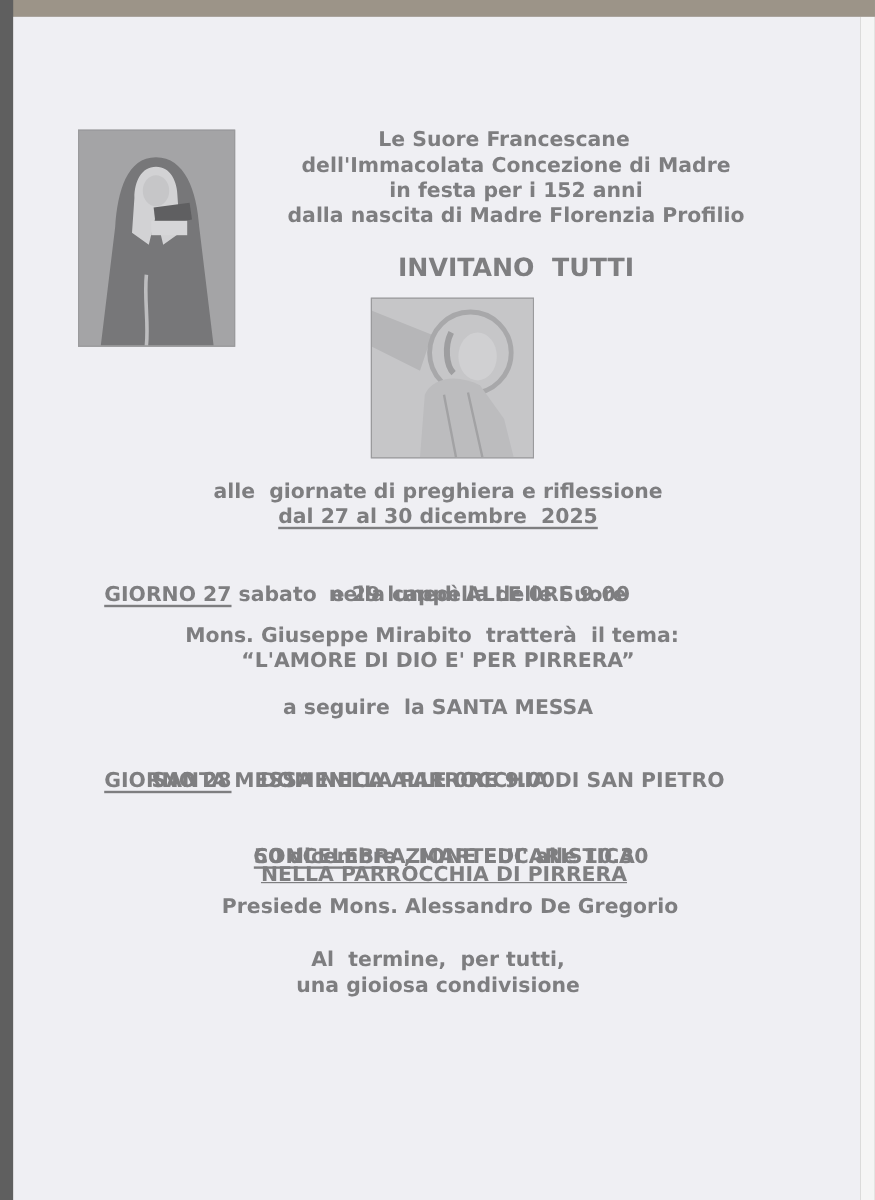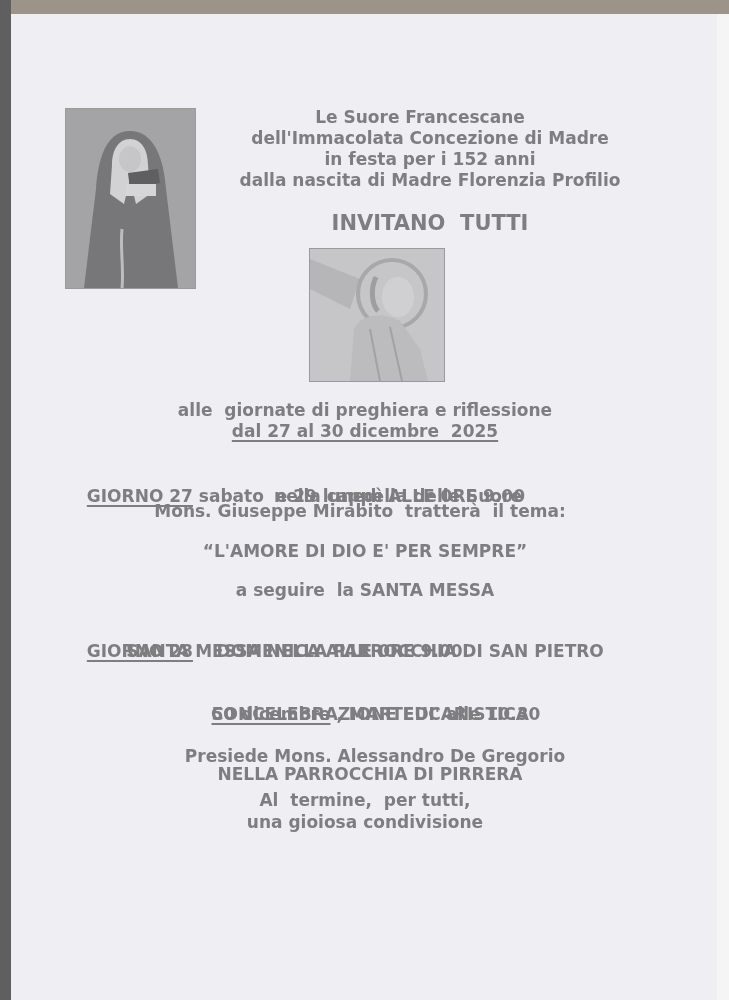--- a/index.html
+++ b/index.html
@@ -66,30 +66,30 @@
   </svg>
 </div>
 
 <div class="txt fs18" style="left:140px;top:400px;width:450px;white-space:pre;">alle  giornate di preghiera e riflessione</div>
 <div class="txt fs18 u" style="left:140px;top:421px;width:450px;white-space:pre;">dal 27 al 30 dicembre  2025</div>
 
 <div class="txt fs18" style="left:75px;top:465px;text-align:center;white-space:pre;">
   <span class="u">GIORNO 27</span><span> sabato  e 29 lunedì ALLE 0RE 9.00</span>
 </div>
 <div class="txt fs18" style="left:220px;top:486px;width:300px;padding-left:28px;">nella cappella delle Suore</div>
-<div class="txt fs18" style="left:120px;top:501px;width:480px;white-space:pre;">Mons. Giuseppe Mirabito  tratterà  il tema:</div>
-<div class="txt fs18" style="left:140px;top:541px;width:450px;">“L'AMORE DI DIO E' PER SEMPRE”</div>
+<div class="txt fs18" style="left:120px;top:520px;width:480px;white-space:pre;">Mons. Giuseppe Mirabito  tratterà  il tema:</div>
+<div class="txt fs18" style="left:140px;top:541px;width:450px;">“L'AMORE DI DIO E' PER PIRRERA”</div>
 <div class="txt fs18" style="left:180px;top:580px;width:370px;white-space:pre;">a seguire  la SANTA MESSA</div>
 
 <div class="txt fs18" style="left:75px;top:620px;text-align:left;white-space:pre;">
   <span class="u">GIORNO 28</span><span>    DOMENICA ALLE 0RE 9.00</span>
 </div>
 <div class="txt fs18" style="left:100px;top:641px;width:530px;">SANTA MESSA NELLA PARROCCHIA DI SAN PIETRO</div>
 
 <div class="txt fs18" style="left:150px;top:683px;width:440px;white-space:pre;">
   <span class="u">50 dicembre</span><span> , MARTEDI' alle 10.30</span>
 </div>
 <div class="txt fs18" style="left:150px;top:704px;width:440px;">CONCELEBRAZIONE EUCARISTICA</div>
-<div class="txt fs18" style="left:150px;top:764px;width:440px;">NELLA PARROCCHIA DI PIRRERA</div>
+<div class="txt fs18" style="left:150px;top:719px;width:440px;text-decoration:underline;">NELLA PARROCCHIA DI PIRRERA</div>
 <div class="txt fs18" style="left:140px;top:746px;width:470px;">Presiede Mons. Alessandro De Gregorio</div>
 
 <div class="txt fs18" style="left:200px;top:790px;width:330px;white-space:pre;">Al  termine,  per tutti,</div>
 <div class="txt fs18" style="left:200px;top:812px;width:330px;">una gioiosa condivisione</div>
 
 </body></html>

